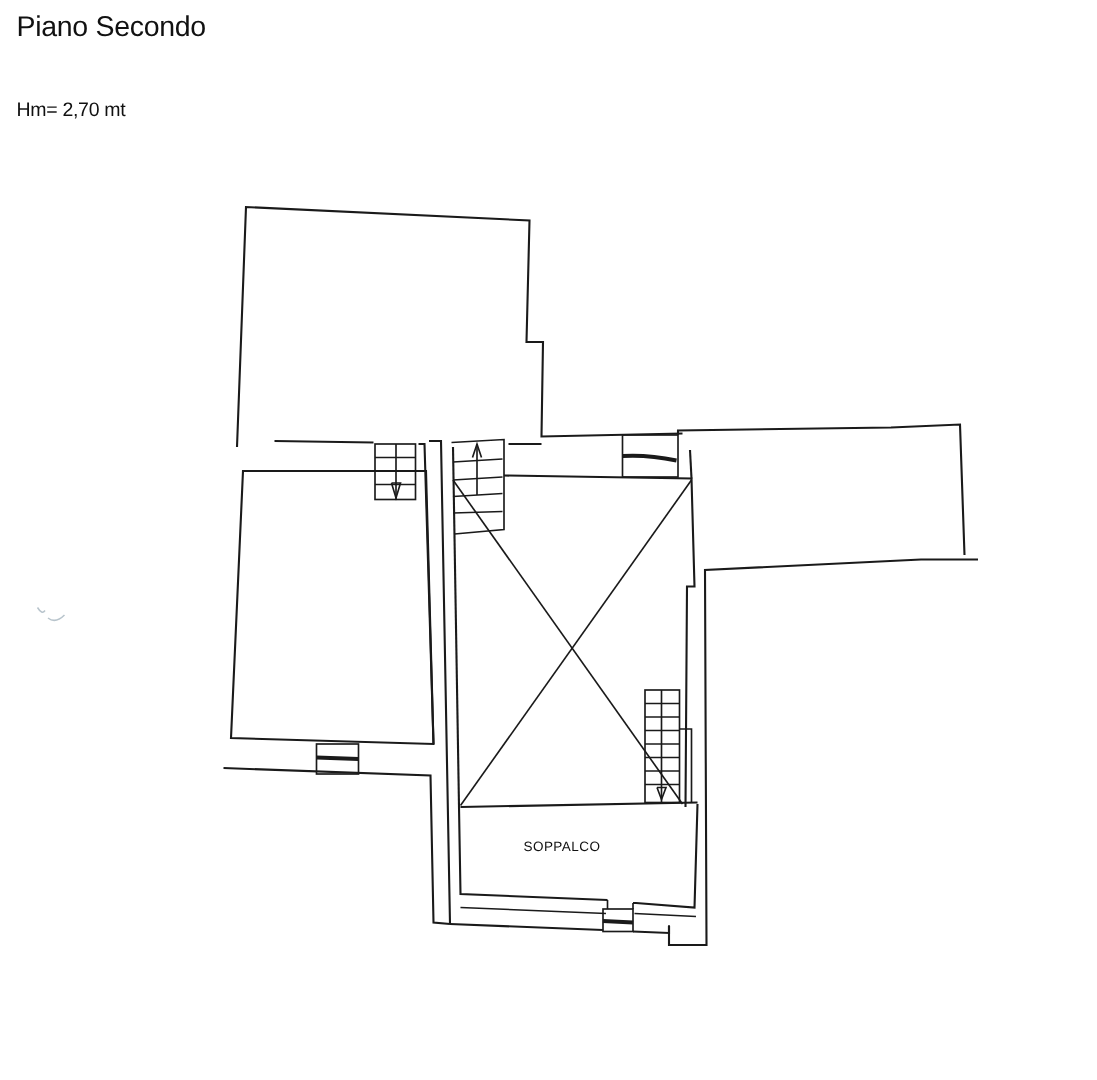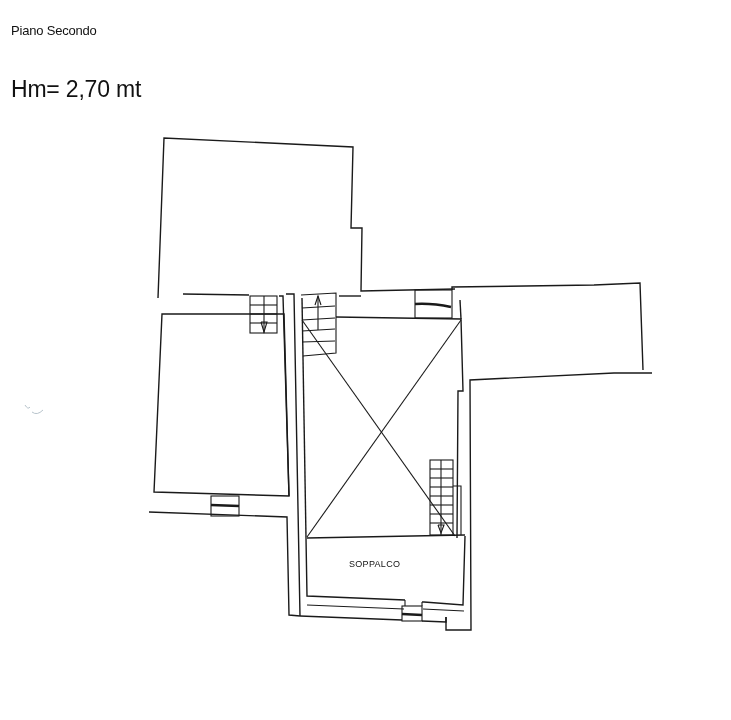--- a/index.html
+++ b/index.html
@@ -11,30 +11,30 @@
       width: 731px;
       height: 720px;
       position: relative;
       overflow: hidden;
       font-family: "Liberation Sans", sans-serif;
       color: #111111;
     }
     .title {
       position: absolute;
       left: 11px;
-      top: 20px;
-      font-size: 13px;
+      top: 8px;
+      font-size: 19px;
       line-height: 22px;
       letter-spacing: -0.2px;
     }
     .height {
       position: absolute;
       left: 11px;
-      top: 78px;
-      font-size: 23px;
+      top: 62px;
+      font-size: 13px;
       line-height: 22px;
       letter-spacing: -0.2px;
     }
     svg.plan {
       position: absolute;
       left: 0;
       top: 0;
       width: 731px;
       height: 720px;
     }

